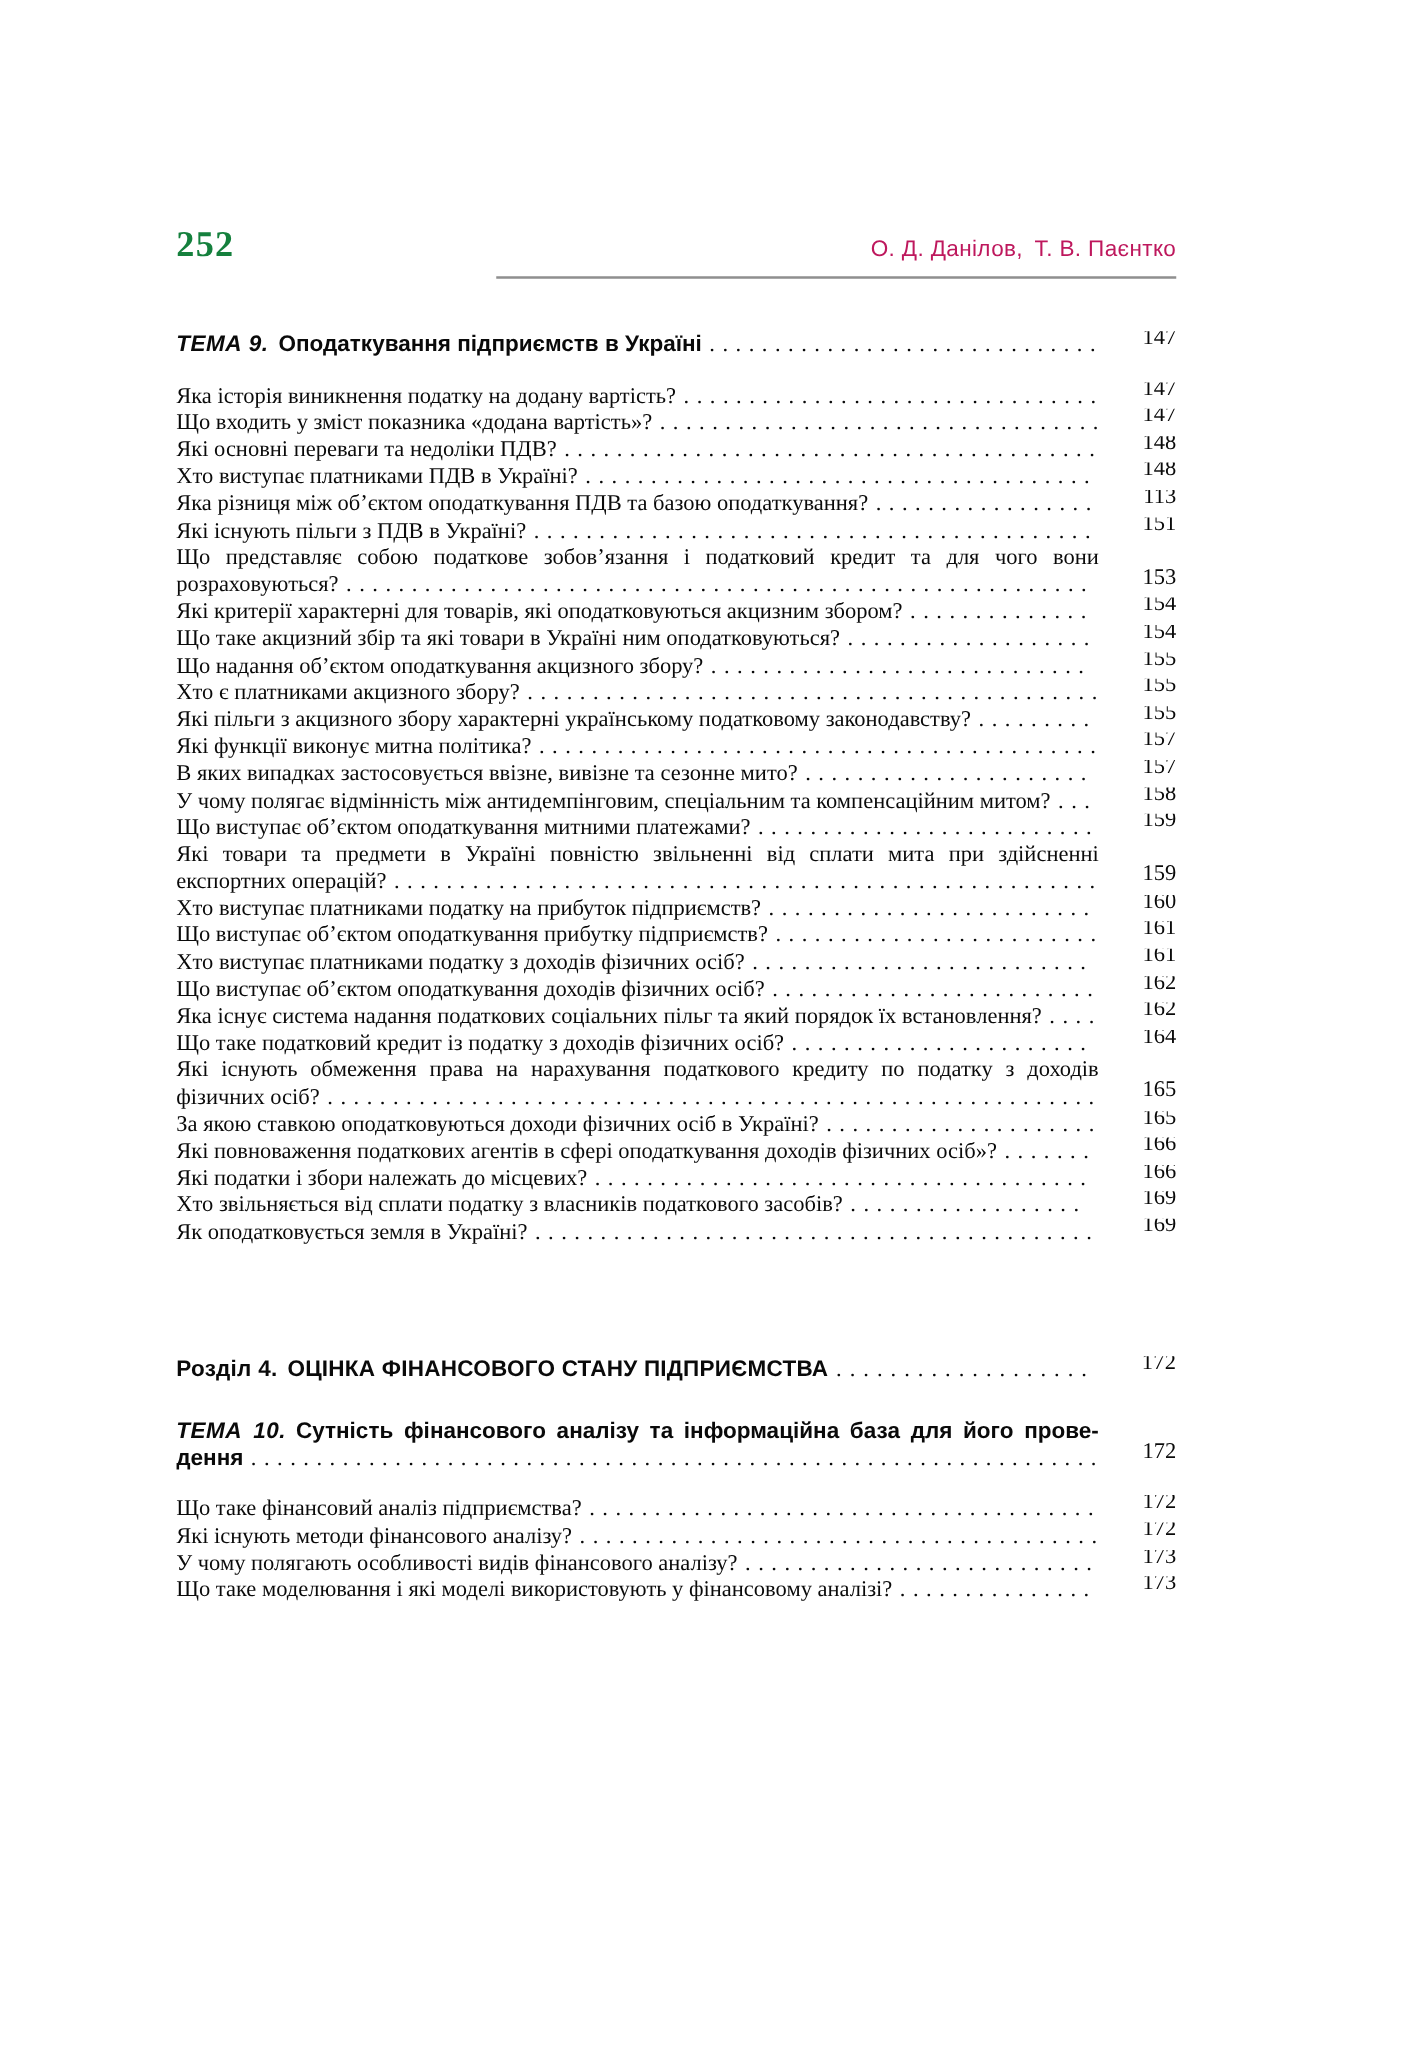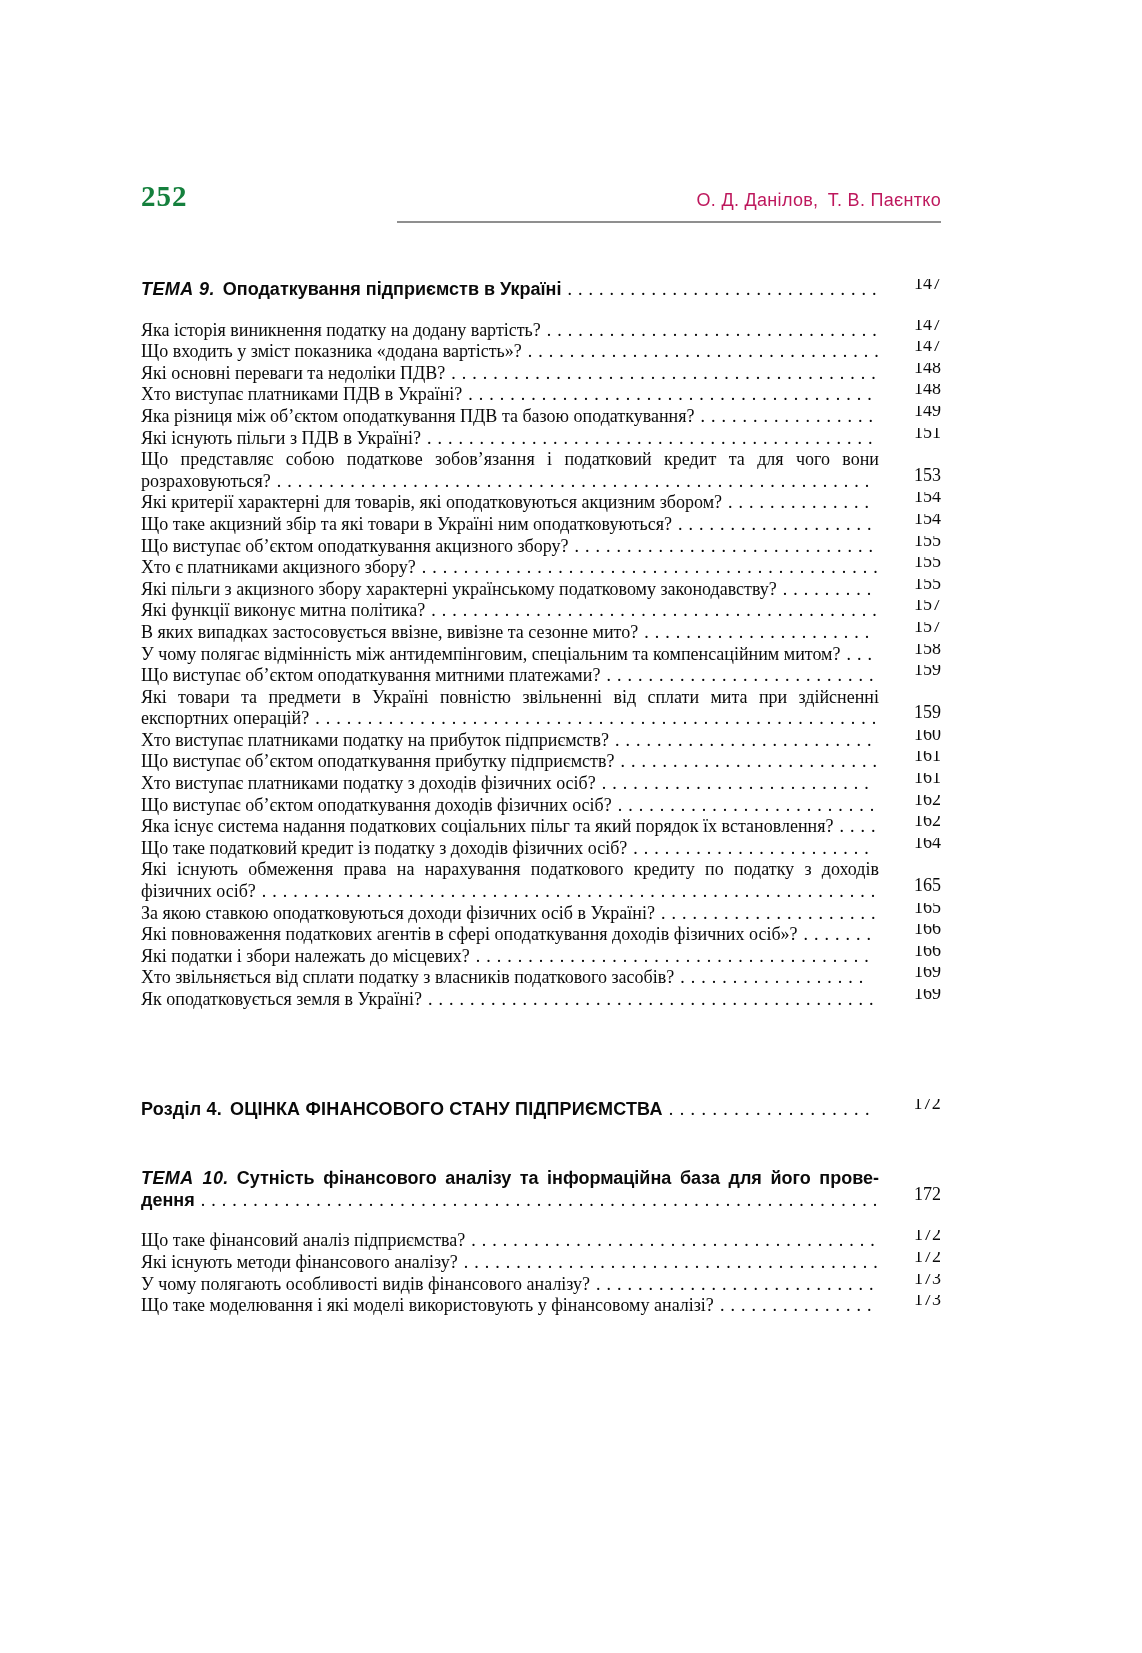--- a/index.html
+++ b/index.html
@@ -42,21 +42,21 @@
     color: #be185d;
   }
   .head-rule {
     border-bottom: 2px solid #8f8f8f;
     margin-left: 256px;
     margin-top: 8px;
     height: 0;
   }
 
   .toc {
-    padding-top: 56px;
+    padding-top: 42px;
     font-size: 18px;
     line-height: 21.6px;
   }
 
   .row {
     position: relative;
     overflow: hidden;
     padding-right: 62px;
     text-align: justify;
   }
@@ -84,21 +84,21 @@
   .tema .hlabel {
     font-style: italic;
     letter-spacing: 0.4px;
     margin-right: 8px;
   }
   .rozdil {
     font-family: "Liberation Sans", sans-serif;
     font-weight: 700;
     letter-spacing: 0.2px;
     margin-top: 88px;
-    margin-bottom: 48px;
+    margin-bottom: 28px;
   }
   .rozdil .hlabel { margin-right: 8px; }
   .hlabel, .htitle { white-space: normal; }
 </style>
 </head>
 <body>
 
 <div class="sheet">
   <div class="content">
 
@@ -107,26 +107,26 @@
       <span class="authors">О. Д. Данілов, Т. В. Паєнтко</span>
     </div>
     <div class="head-rule"></div>
 
     <div class="toc">
         <div class="row tema"><span class="text"><span class="hlabel">ТЕМА 9.</span><span class="htitle">Оподаткування підприємств в Україні</span></span><span class="dots"> . . . . . . . . . . . . . . . . . . . . . . . . . . . . . .</span><span class="page">147</span></div>
         <div class="row entry"><span class="text">Яка історія виникнення податку на додану вартість?</span><span class="dots"> . . . . . . . . . . . . . . . . . . . . . . . . . . . . . . . .</span><span class="page">147</span></div>
         <div class="row entry"><span class="text">Що входить у зміст показника «додана вартість»?</span><span class="dots"> . . . . . . . . . . . . . . . . . . . . . . . . . . . . . . . . . .</span><span class="page">147</span></div>
         <div class="row entry"><span class="text">Які основні переваги та недоліки ПДВ?</span><span class="dots"> . . . . . . . . . . . . . . . . . . . . . . . . . . . . . . . . . . . . . . . . .</span><span class="page">148</span></div>
         <div class="row entry"><span class="text">Хто виступає платниками ПДВ в Україні?</span><span class="dots"> . . . . . . . . . . . . . . . . . . . . . . . . . . . . . . . . . . . . . . .</span><span class="page">148</span></div>
-        <div class="row entry"><span class="text">Яка різниця між об’єктом оподаткування ПДВ та базою оподаткування?</span><span class="dots"> . . . . . . . . . . . . . . . . .</span><span class="page">149</span></div>
+        <div class="row entry"><span class="text">Яка різниця між об’єктом оподаткування ПДВ та базою оподаткування?</span><span class="dots"> . . . . . . . . . . . . . . . . .</span><span class="page">113</span></div>
         <div class="row entry"><span class="text">Які існують пільги з ПДВ в Україні?</span><span class="dots"> . . . . . . . . . . . . . . . . . . . . . . . . . . . . . . . . . . . . . . . . . . .</span><span class="page">151</span></div>
         <div class="row entry"><span class="text">Що представляє собою податкове зобов’язання і податковий кредит та для чого вони розраховуються?</span><span class="dots"> . . . . . . . . . . . . . . . . . . . . . . . . . . . . . . . . . . . . . . . . . . . . . . . . . . . . . . . . .</span><span class="page">153</span></div>
         <div class="row entry"><span class="text">Які критерії характерні для товарів, які оподатковуються акцизним збором?</span><span class="dots"> . . . . . . . . . . . . . .</span><span class="page">154</span></div>
         <div class="row entry"><span class="text">Що таке акцизний збір та які товари в Україні ним оподатковуються?</span><span class="dots"> . . . . . . . . . . . . . . . . . . .</span><span class="page">154</span></div>
-        <div class="row entry"><span class="text">Що виступає об’єктом оподаткування акцизного збору?</span><span class="dots"> . . . . . . . . . . . . . . . . . . . . . . . . . . . . .</span><span class="page">155</span></div>
+        <div class="row entry"><span class="text">Що надання об’єктом оподаткування акцизного збору?</span><span class="dots"> . . . . . . . . . . . . . . . . . . . . . . . . . . . . .</span><span class="page">155</span></div>
         <div class="row entry"><span class="text">Хто є платниками акцизного збору?</span><span class="dots"> . . . . . . . . . . . . . . . . . . . . . . . . . . . . . . . . . . . . . . . . . . . .</span><span class="page">155</span></div>
         <div class="row entry"><span class="text">Які пільги з акцизного збору характерні українському податковому законодавству?</span><span class="dots"> . . . . . . . . .</span><span class="page">155</span></div>
         <div class="row entry"><span class="text">Які функції виконує митна політика?</span><span class="dots"> . . . . . . . . . . . . . . . . . . . . . . . . . . . . . . . . . . . . . . . . . . .</span><span class="page">157</span></div>
         <div class="row entry"><span class="text">В яких випадках застосовується ввізне, вивізне та сезонне мито?</span><span class="dots"> . . . . . . . . . . . . . . . . . . . . . .</span><span class="page">157</span></div>
         <div class="row entry"><span class="text">У чому полягає відмінність між антидемпінговим, спеціальним та компенсаційним митом?</span><span class="dots"> . . .</span><span class="page">158</span></div>
         <div class="row entry"><span class="text">Що виступає об’єктом оподаткування митними платежами?</span><span class="dots"> . . . . . . . . . . . . . . . . . . . . . . . . . .</span><span class="page">159</span></div>
         <div class="row entry"><span class="text">Які товари та предмети в Україні повністю звільненні від сплати мита при здійс­ненні експортних операцій?</span><span class="dots"> . . . . . . . . . . . . . . . . . . . . . . . . . . . . . . . . . . . . . . . . . . . . . . . . . . . . . .</span><span class="page">159</span></div>
         <div class="row entry"><span class="text">Хто виступає платниками податку на прибуток підприємств?</span><span class="dots"> . . . . . . . . . . . . . . . . . . . . . . . . .</span><span class="page">160</span></div>
         <div class="row entry"><span class="text">Що виступає об’єктом оподаткування прибутку підприємств?</span><span class="dots"> . . . . . . . . . . . . . . . . . . . . . . . . .</span><span class="page">161</span></div>
         <div class="row entry"><span class="text">Хто виступає платниками податку з доходів фізичних осіб?</span><span class="dots"> . . . . . . . . . . . . . . . . . . . . . . . . . .</span><span class="page">161</span></div>

